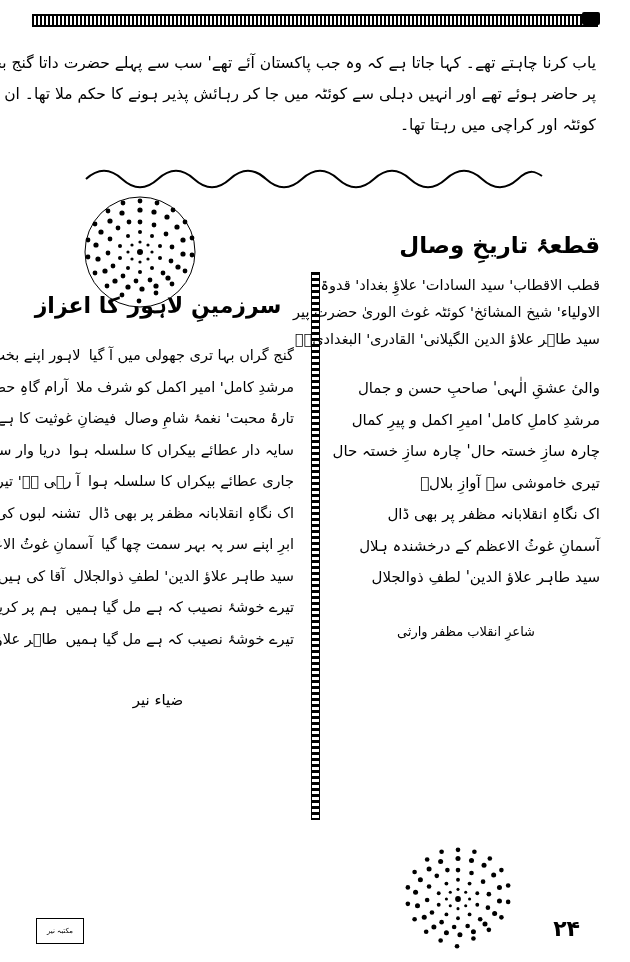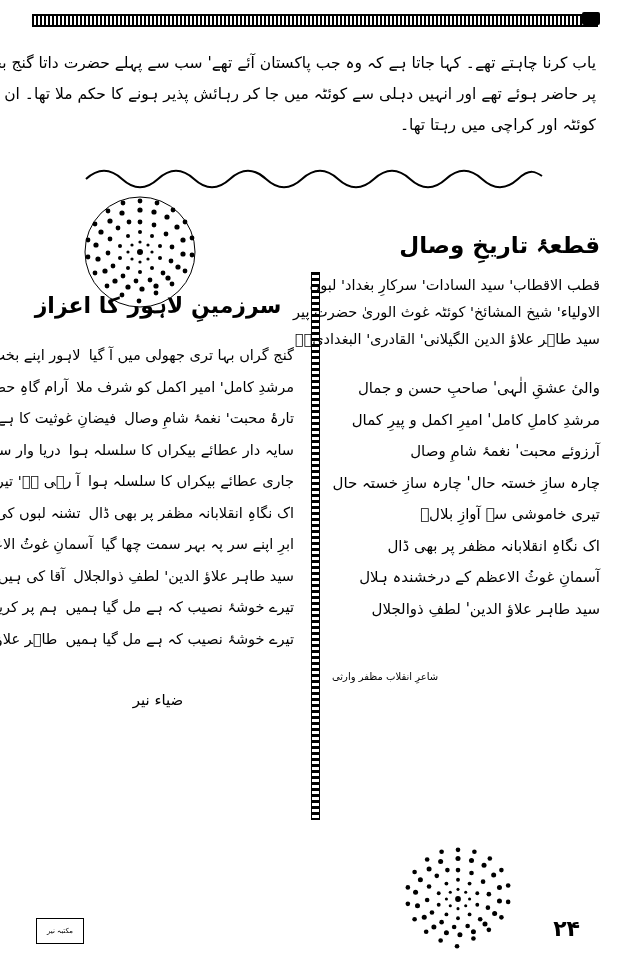--- a/index.html
+++ b/index.html
@@ -122,23 +122,23 @@
   .qita-intro .ln { display: block; white-space: nowrap; }
 
   .verse-right {
     margin-top: 20px;
     font-size: 15px;
     line-height: 31.5px;
   }
   .verse-right .ln { display: block; white-space: nowrap; }
 
   .poet-right {
-    margin-top: 46px;
-    font-size: 10px;
-    text-align: left;
+    margin-top: 30px;
+    font-size: 13px;
+    text-align: center;
     white-space: nowrap;
   }
 
   
   .col-left {
     position: absolute;
     left: 22px;
     top: 288px;
     width: 272px;
     direction: rtl;
@@ -304,29 +304,28 @@
       </g>
     </g>
   </svg>
 
   <div class="v-divider"></div>
 
   <div class="col-right">
     <div class="qita-title">قطعۂ تاریخِ وصال</div>
 
     <div class="qita-intro">
-      <span class="ln">قطب الاقطاب' سید السادات' سرکارِ بغداد' لبوں</span>
+      <span class="ln">قطب الاقطاب' سید السادات' علاؤِ بغداد' قدوۃ</span>
       <span class="ln">الاولیاء' شیخ المشائخ' کوئٹہ غوث الوریٰ حضرت پیر</span>
       <span class="ln">سید طاہر علاؤ الدین الگیلانی' القادری' البغدادیؒ۔</span>
     </div>
 
     <div class="verse-right">
       <span class="ln">والیٔ عشقِ الٰہی' صاحبِ حسن و جمال</span>
       <span class="ln">مرشدِ کاملِ کامل' امیرِ اکمل و پیرِ کمال</span>
-      <span class="ln">آرزوئے محبت' نغمۂ شامِ وصال</span>
       <span class="ln">چارہ سازِ خستہ حال' چارہ سازِ خستہ حال</span>
       <span class="ln">تیری خاموشی سے آوازِ بلالؓ</span>
       <span class="ln">اک نگاہِ انقلابانہ مظفر پر بھی ڈال</span>
       <span class="ln">آسمانِ غوثُ الاعظم کے درخشندہ ہلال</span>
       <span class="ln">سید طاہر علاؤ الدین' لطفِ ذوالجلال</span>
     </div>
 
     <div class="poet-right">شاعرِ انقلاب مظفر وارثی</div>
   </div>
 

